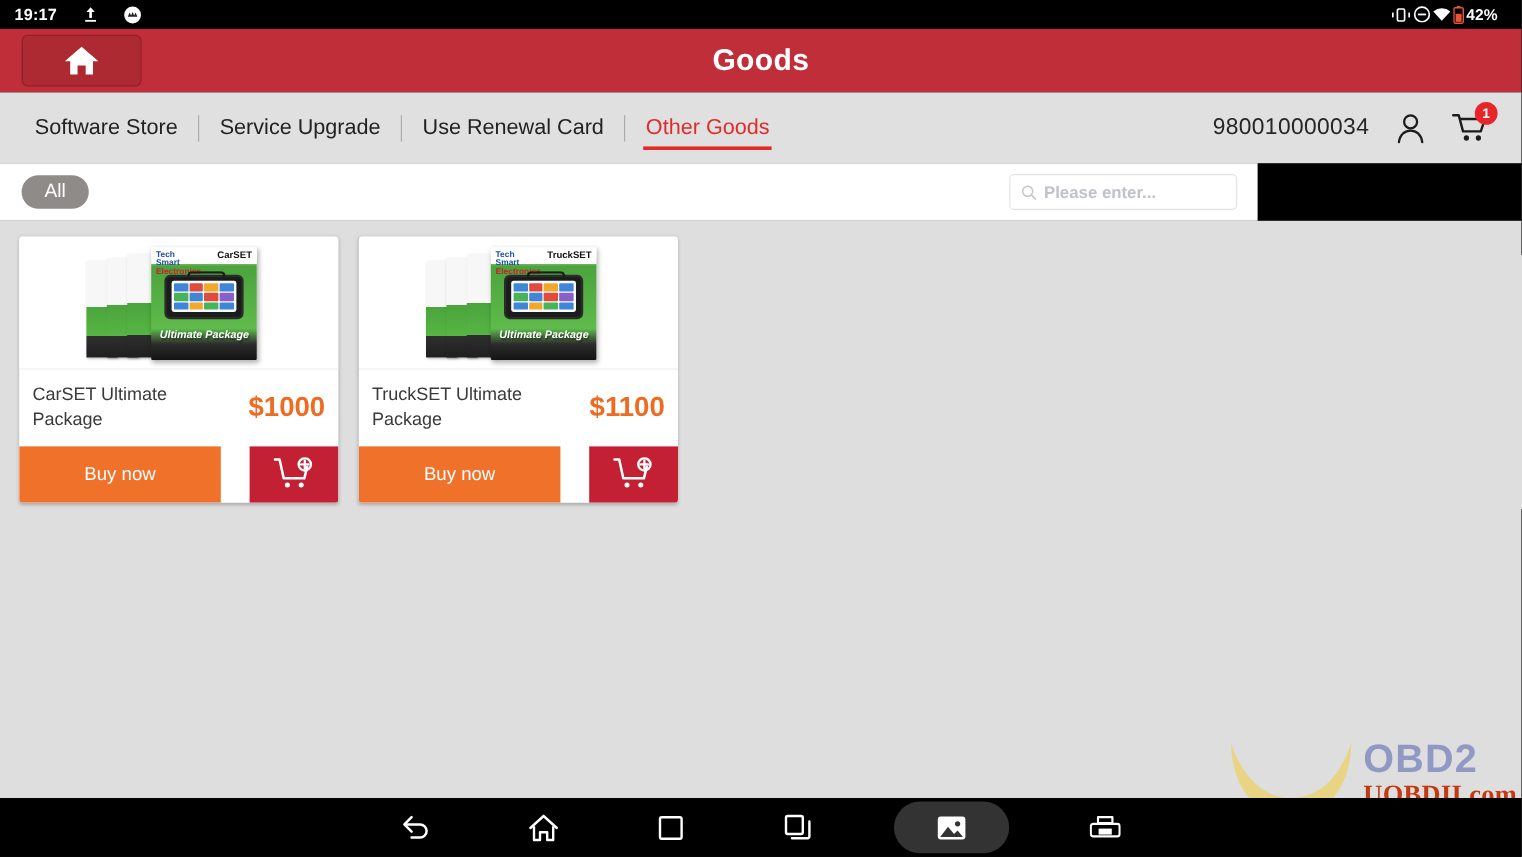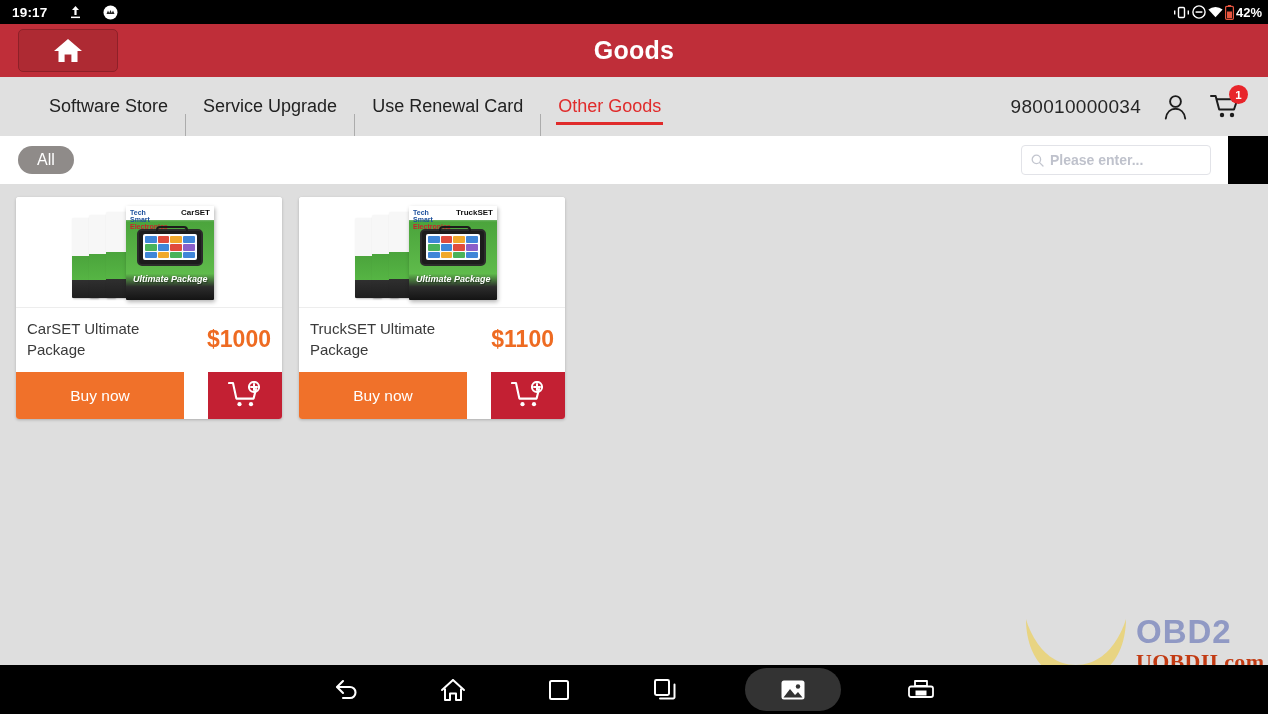--- a/index.html
+++ b/index.html
@@ -13,21 +13,21 @@
 
   
   .statusbar {
     position: absolute; top: 0; left: 0; width: 1268px; height: 24px;
     background: #000; color: #fff;
     display: flex; align-items: center;
     font-size: 13px; font-weight: bold;
   }
   .sb-left { display: flex; align-items: center; gap: 21px; padding-left: 12px; }
   .sb-time { font-size: 13.5px; letter-spacing: .2px; }
-  .sb-right { margin-left: auto; display: flex; align-items: center; gap: 2px; padding-right: 6px; text-align: center; }
+  .sb-right { margin-left: auto; display: flex; align-items: center; gap: 2px; padding-right: 20px; text-align: center; }
   .sb-pct { font-size: 13px; font-weight: bold; }
   .icon-svg { display: block; }
 
   
   .titlebar {
     position: absolute; top: 24px; left: 0; width: 1268px; height: 53px;
     background: #BF2E39;
   }
   .home-btn {
     position: absolute; left: 18px; top: 5px; width: 100px; height: 43px;
@@ -40,21 +40,21 @@
     display: flex; align-items: center; justify-content: center;
     color: #fff; font-size: 25px; font-weight: bold; letter-spacing: .3px;
   }
 
   
   .navbar {
     position: absolute; top: 77px; left: 0; width: 1268px; height: 59px;
     background: #E0E0E0;
     display: flex; align-items: center;
   }
-  .tabs { display: flex; align-items: flex-end; height: 59px; padding-left: 32px; }
+  .tabs { display: flex; align-items: center; height: 59px; padding-left: 12px; }
   .tab {
     position: relative; height: 59px; display: flex; align-items: center;
     padding: 0 17px; font-size: 18px; color: #222; cursor: pointer; white-space: nowrap;
   }
   .tab.active { color: #E02B2B; }
   .tab.active::after {
     content: ""; position: absolute; left: 15px; right: 15px; bottom: 11px;
     height: 3px; background: #E02B2B;
   }
   .tab-sep { width: 1px; height: 22px; background: #ACACAC; }
@@ -64,21 +64,21 @@
   .cart-badge {
     position: absolute; top: -8px; right: -8px;
     width: 19px; height: 19px; border-radius: 50%;
     background: #E8252B; color: #fff;
     font-size: 11.5px; font-weight: bold;
     display: flex; align-items: center; justify-content: center;
   }
 
   
   .filterbar {
-    position: absolute; top: 136px; left: 0; width: 1228px; height: 48px;
+    position: absolute; top: 136px; left: 0; width: 1048px; height: 48px;
     background: #fff; display: flex; align-items: center;
   }
   .pill {
     margin-left: 18px; background: #8F8B89; color: #fff;
     border-radius: 16px; padding: 5px 19px; font-size: 16px; cursor: pointer;
   }
   .search-wrap {
     margin-left: auto; margin-right: 17px;
     width: 190px; height: 30px;
     background: #fff; border: 1px solid #E2E3E8; border-radius: 4px;

